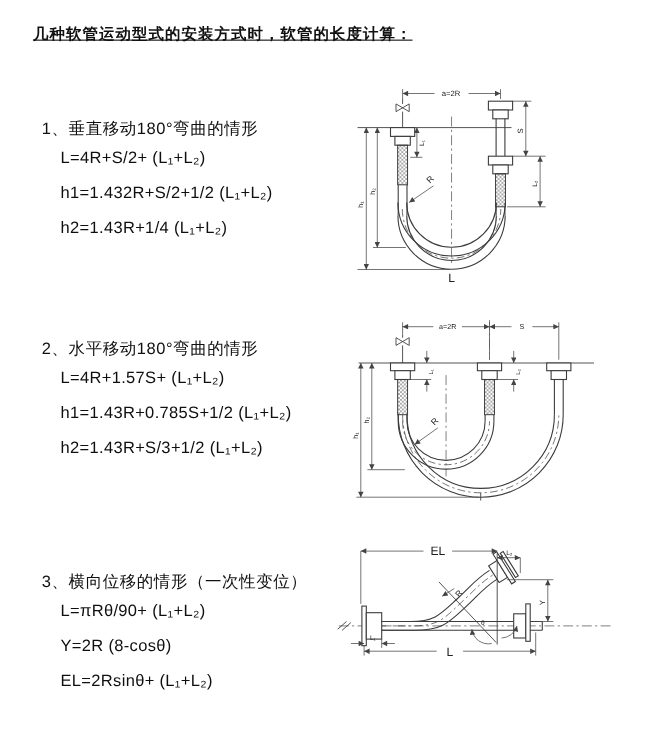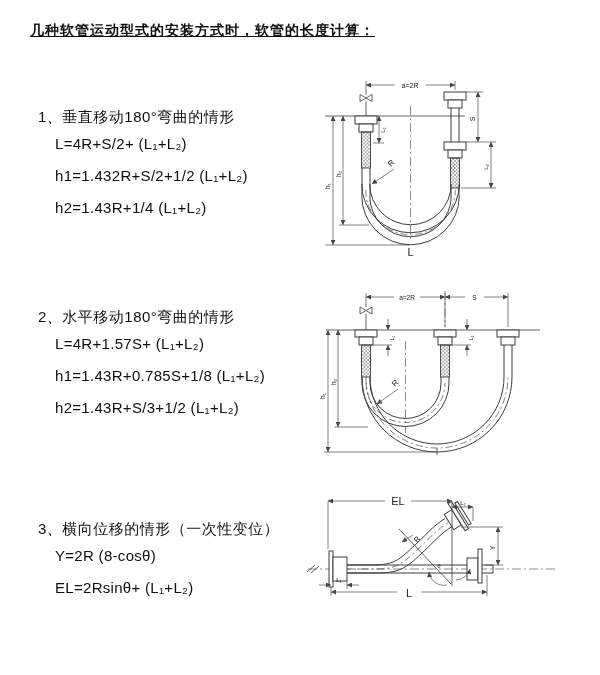--- a/index.html
+++ b/index.html
@@ -124,21 +124,21 @@
         <text transform="translate(78 95) rotate(-45)" font-size="8" text-anchor="middle">R</text>
       </g>
 
       <text x="95.5" y="186" font-size="11" text-anchor="middle">L</text>
     </svg>
   </div>
 
   <div class="sec" style="top:308px;">
     <div class="sec-heading">2、水平移动180°弯曲的情形</div>
     <div class="formula">L=4R+1.57S+ (L₁+L₂)</div>
-    <div class="formula">h1=1.43R+0.785S+1/8 (L₁+L₂)</div>
+    <div class="formula">h1=1.43R+0.785S+1/2 (L₁+L₂)</div>
     <div class="formula">h2=1.43R+S/3+1/2 (L₁+L₂)</div>
   </div>
 
   <div class="fig" style="left:312px;top:283px;">
     <svg width="280" height="175" viewBox="0 0 280 175">
       <defs>
         <marker id="d2a" viewBox="0 0 10 10" refX="10" refY="5" markerWidth="7" markerHeight="5" markerUnits="userSpaceOnUse" orient="auto-start-reverse">
           <path d="M0,0 L10,5 L0,10 z" fill="#444"></path>
         </marker>
         <pattern id="d2b" width="3.5" height="3.5" patternUnits="userSpaceOnUse">
@@ -228,20 +228,21 @@
         <path class="dl" d="M86 106 L65 121" marker-end="url(#d2a)"></path>
         <text transform="translate(85 102) rotate(-45)" font-size="8" text-anchor="middle">R</text>
       </g>
 
       <path class="tl" d="M125 165 V172"></path>
     </svg>
   </div>
 
   <div class="sec" style="top:520px;">
     <div class="sec-heading">3、横向位移的情形（一次性变位）</div>
+    <div class="formula">L=πRθ/90+ (L₁+L₂)</div>
     <div class="formula">Y=2R (8-cosθ)</div>
     <div class="formula">EL=2Rsinθ+ (L₁+L₂)</div>
   </div>
 
   <div class="fig" style="left:303px;top:481px;">
     <svg width="292" height="135" viewBox="0 0 292 135">
       <defs>
         <marker id="d3a" viewBox="0 0 10 10" refX="10" refY="5" markerWidth="7" markerHeight="5" markerUnits="userSpaceOnUse" orient="auto-start-reverse">
           <path d="M0,0 L10,5 L0,10 z" fill="#444"></path>
         </marker>

